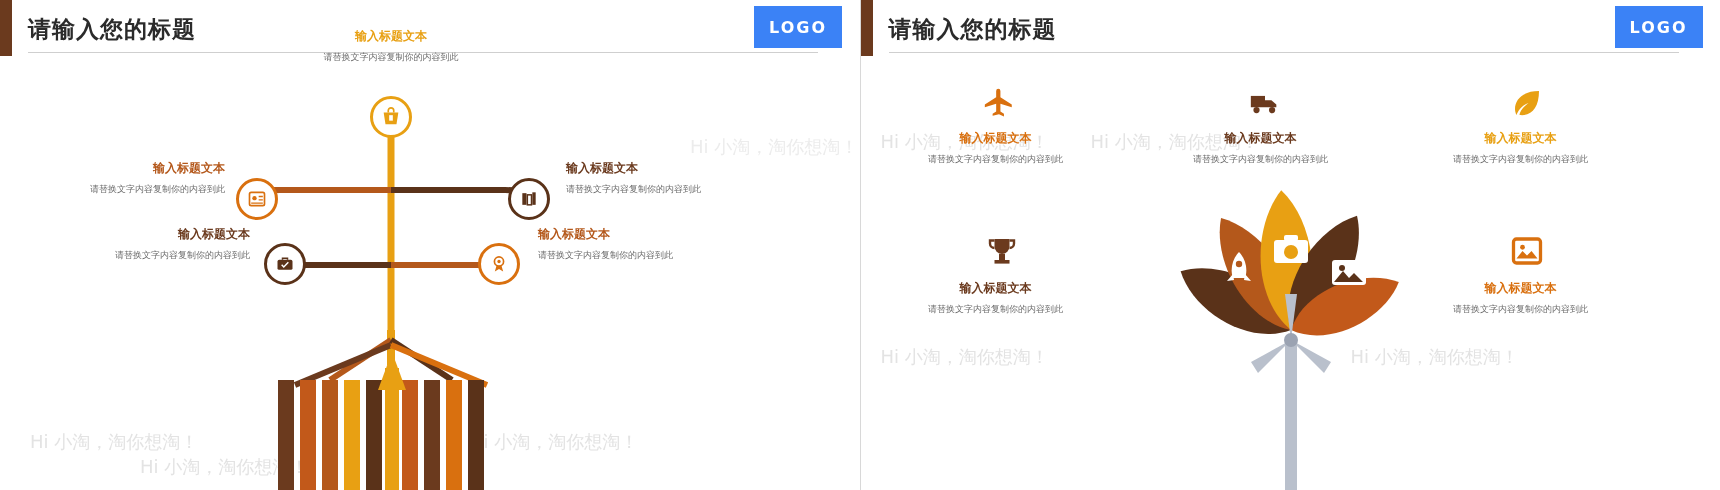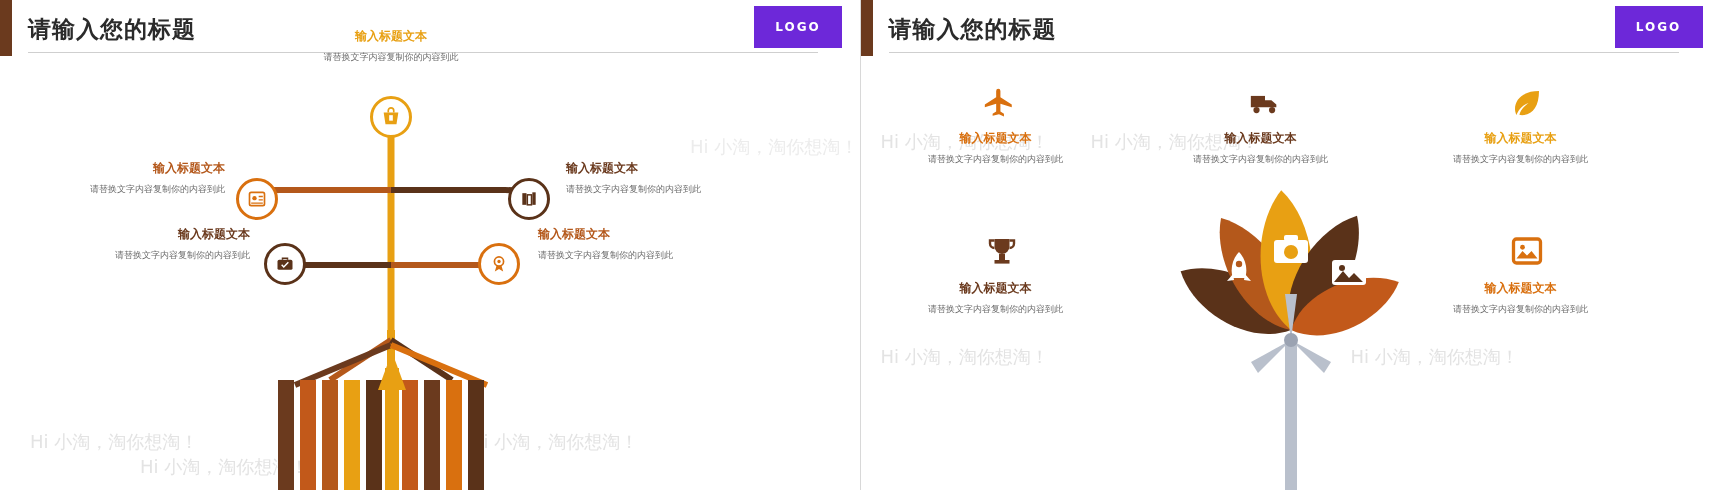--- a/index.html
+++ b/index.html
@@ -65,23 +65,23 @@
     width: 790px;
     height: 1px;
     background: #cfcfcf;
   }
   .logo-box {
     position: absolute;
     right: 18px;
     top: 6px;
     width: 88px;
     height: 42px;
-    background: #6d28d9;
+    background: #3b82f6;
     color: #ffffff;
-    font-size: 12px;
+    font-size: 16px;
     font-weight: bold;
     letter-spacing: 2px;
     display: flex;
     align-items: center;
     justify-content: center;
   }
 
   
   .wm {
     position: absolute;

